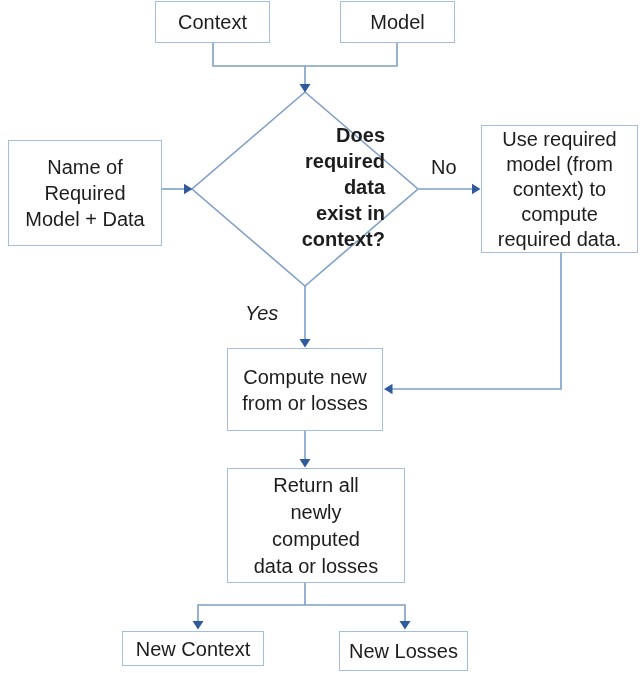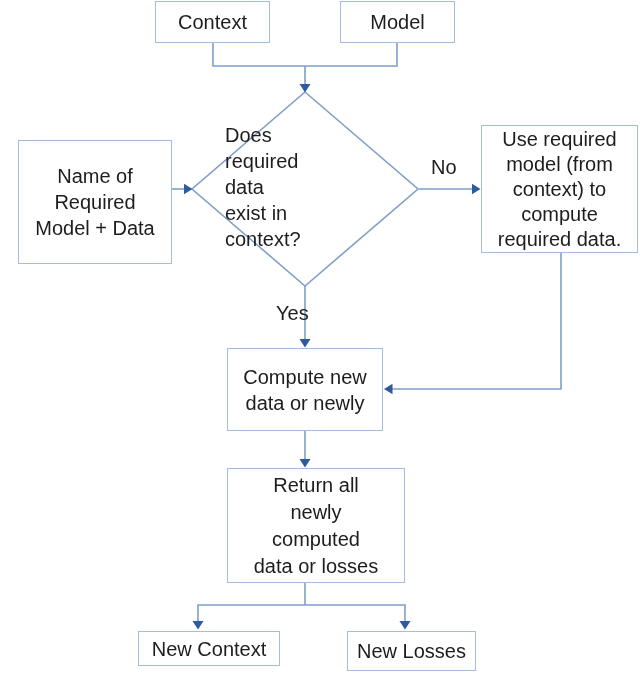--- a/index.html
+++ b/index.html
@@ -25,23 +25,23 @@
   .edge-label{
     position:absolute;
     color:var(--text,#1d1d1d);
     font-size:20px;line-height:22px;
     white-space:nowrap;
     text-align:center;
   }
   .decision-text{
     position:absolute;
     left:225px;top:122px;width:160px;
-    text-align:left;white-space:pre-line;
+    text-align:right;white-space:pre-line;
     color:var(--text,#1d1d1d);
-    font-size:20px;line-height:26px;
+    font-size:20px;line-height:26px;font-weight:bold;
   }
 </style>
 </head>
 <body>
 
 <div class="canvas">
 
   <svg class="wires" width="640" height="673" viewBox="0 0 640 673">
 
     <polygon points="305,92 418,189 305,286 192,189" fill="#ffffff" stroke-width="1.6" stroke="#7f9fc8"></polygon>
@@ -65,45 +65,45 @@
       <polygon points="299.5,459 310.5,459 305,467.5"></polygon>
       <polygon points="192.5,621 203.5,621 198,629.5"></polygon>
       <polygon points="399.5,621 410.5,621 405,629.5"></polygon>
     </g>
   </svg>
 
   <div class="node" style="left:155px;top:1px;width:115px;height:42px;">Context</div>
 
   <div class="node" style="left:340px;top:1px;width:115px;height:42px;">Model</div>
 
-  <div class="node" style="left:18px;top:140px;width:154px;height:124px;">Name of
+  <div class="node" style="left:8px;top:140px;width:154px;height:106px;">Name of
 Required
 Model + Data</div>
 
   <div class="decision-text">Does
 required
 data
 exist in
 context?</div>
 
   <div class="node" style="left:481px;top:125px;width:157px;height:128px;line-height:25px;">Use required
 model (from
 context) to
 compute
 required data.</div>
 
   <div class="node" style="left:227px;top:348px;width:156px;height:83px;">Compute new
-data or newly</div>
+from or losses</div>
 
   <div class="node" style="left:227px;top:468px;width:178px;height:115px;line-height:27px;">Return all
 newly
 computed
 data or losses</div>
 
-  <div class="node" style="left:138px;top:631px;width:142px;height:35px;">New Context</div>
+  <div class="node" style="left:122px;top:631px;width:142px;height:35px;">New Context</div>
 
-  <div class="node" style="left:339px;top:631px;width:129px;height:40px;margin-left:8px;">New Losses</div>
+  <div class="node" style="left:339px;top:631px;width:129px;height:40px;">New Losses</div>
 
-  <div class="edge-label" style="left:276px;top:302px;">Yes</div>
+  <div class="edge-label" style="left:245px;top:302px;font-style:italic;">Yes</div>
 
   <div class="edge-label" style="left:431px;top:156px;">No</div>
 
 </div>
 
 </body></html>

